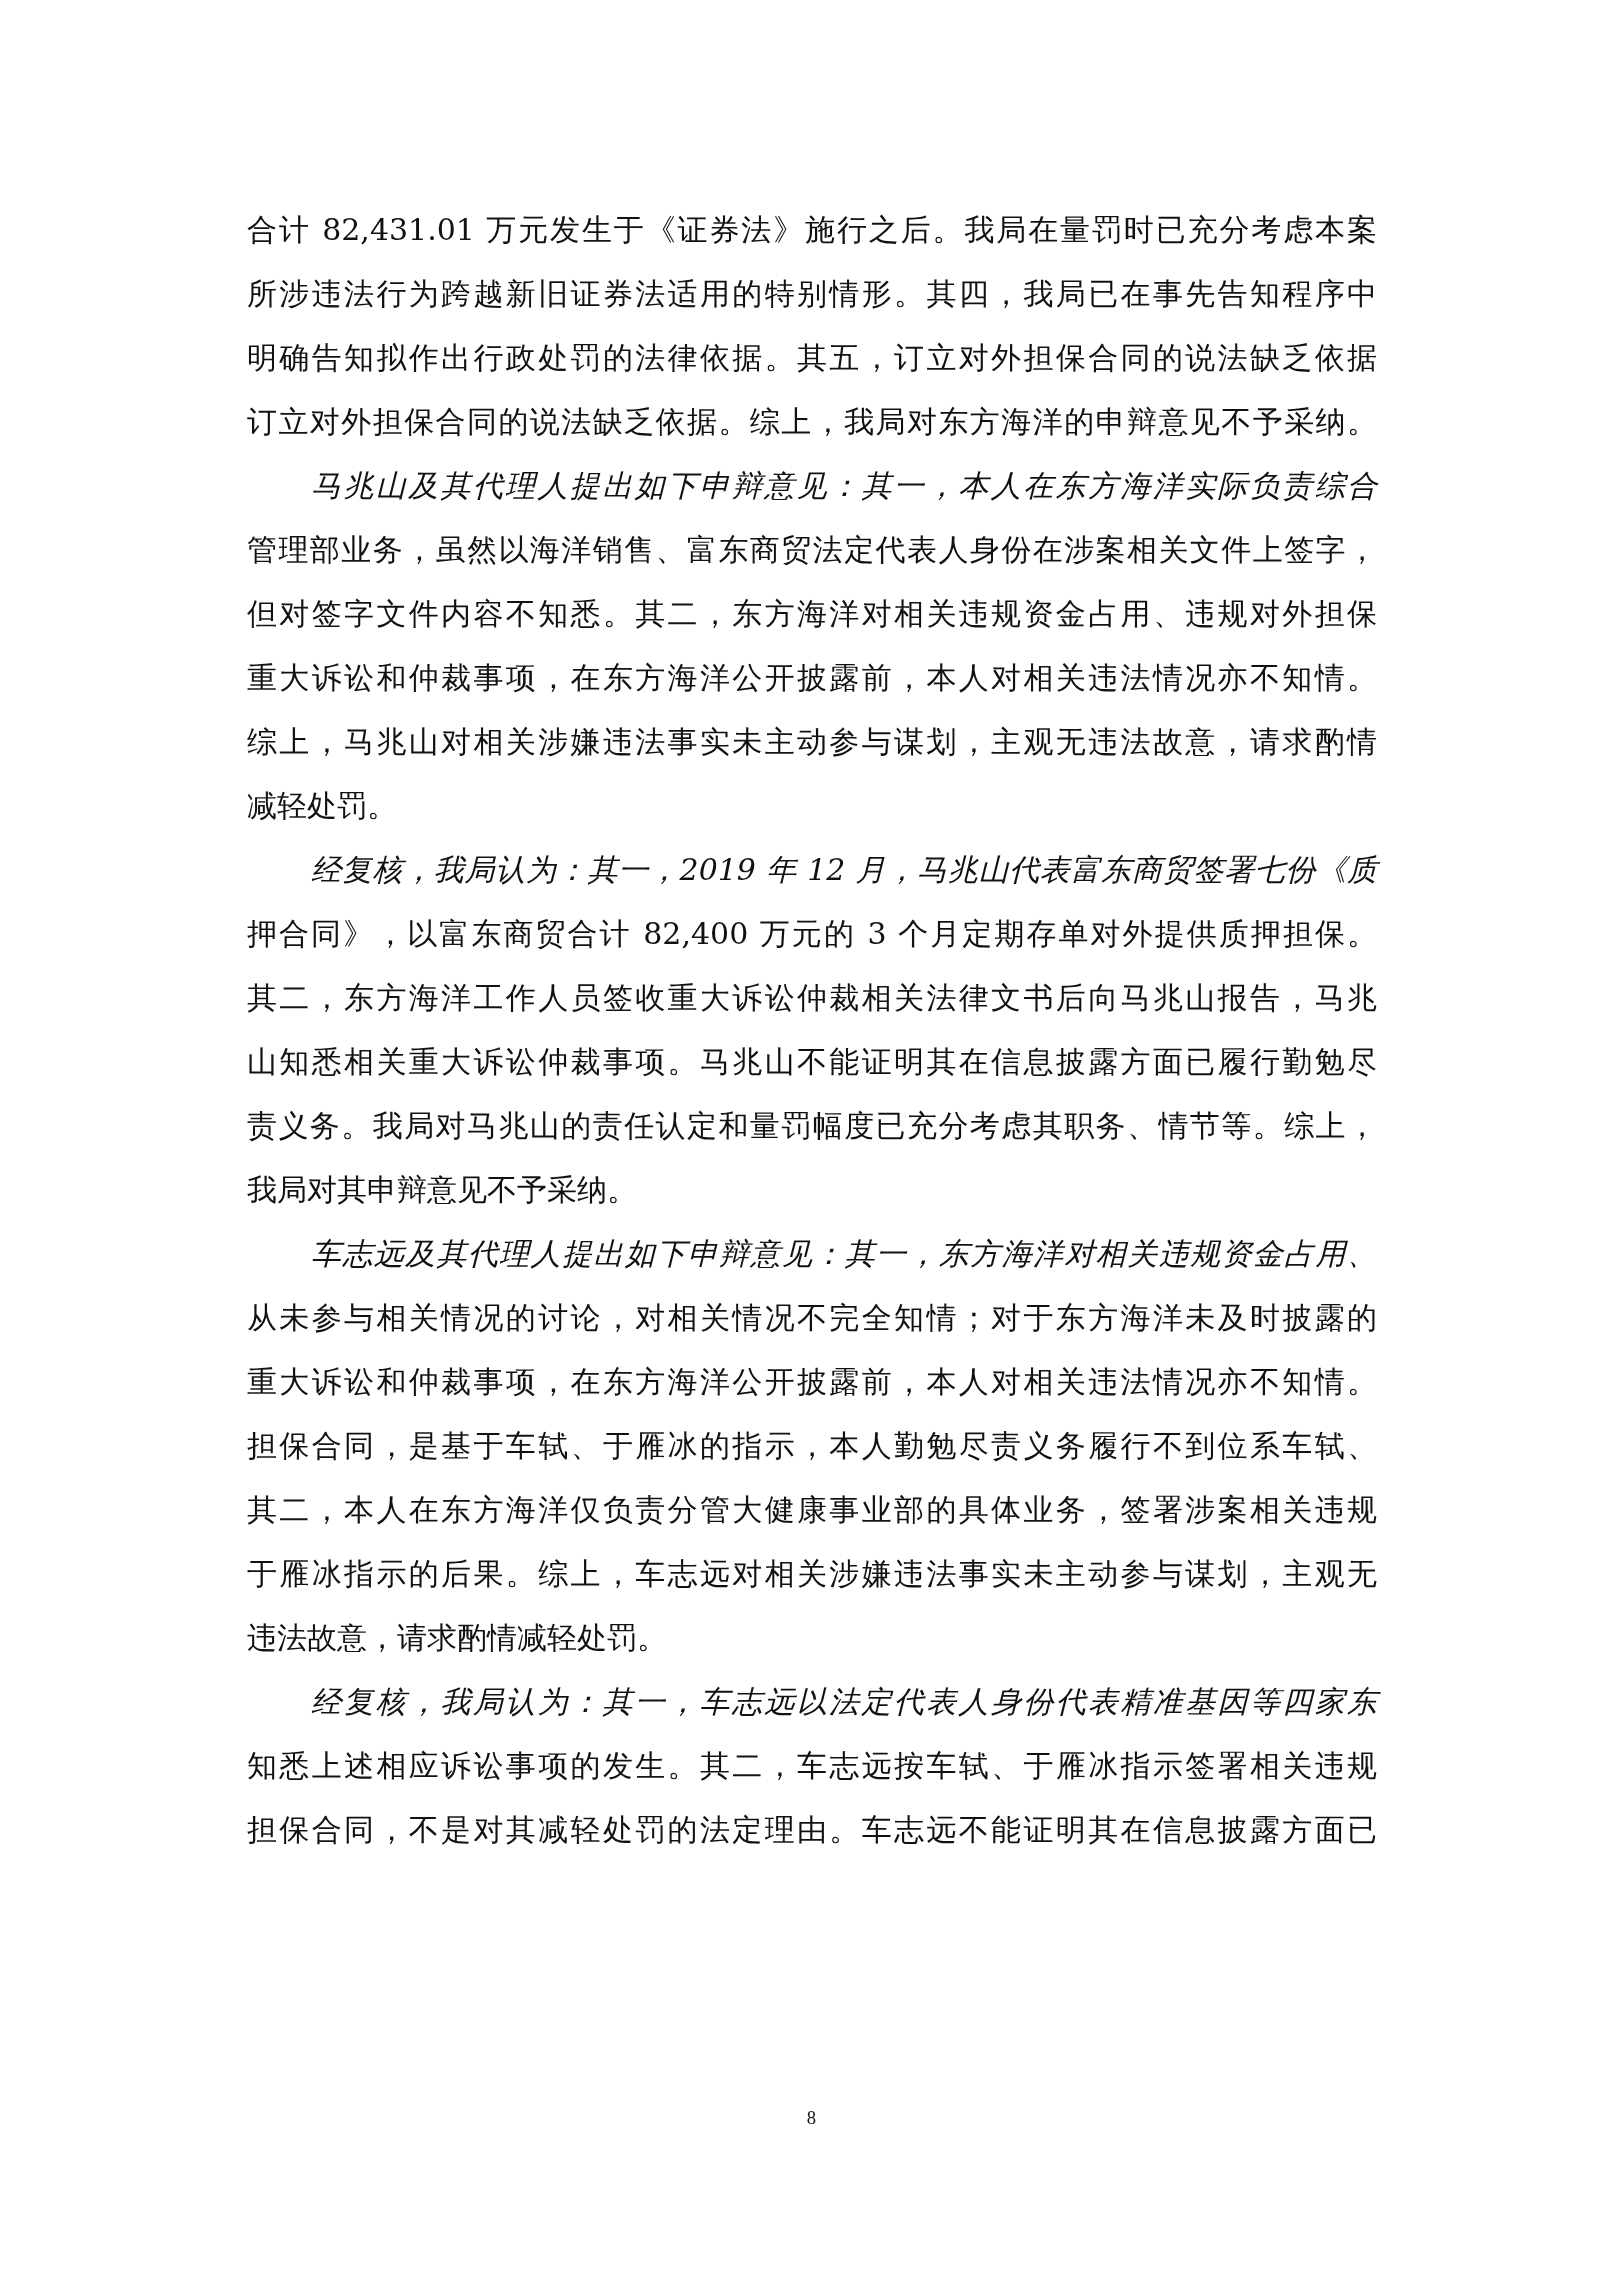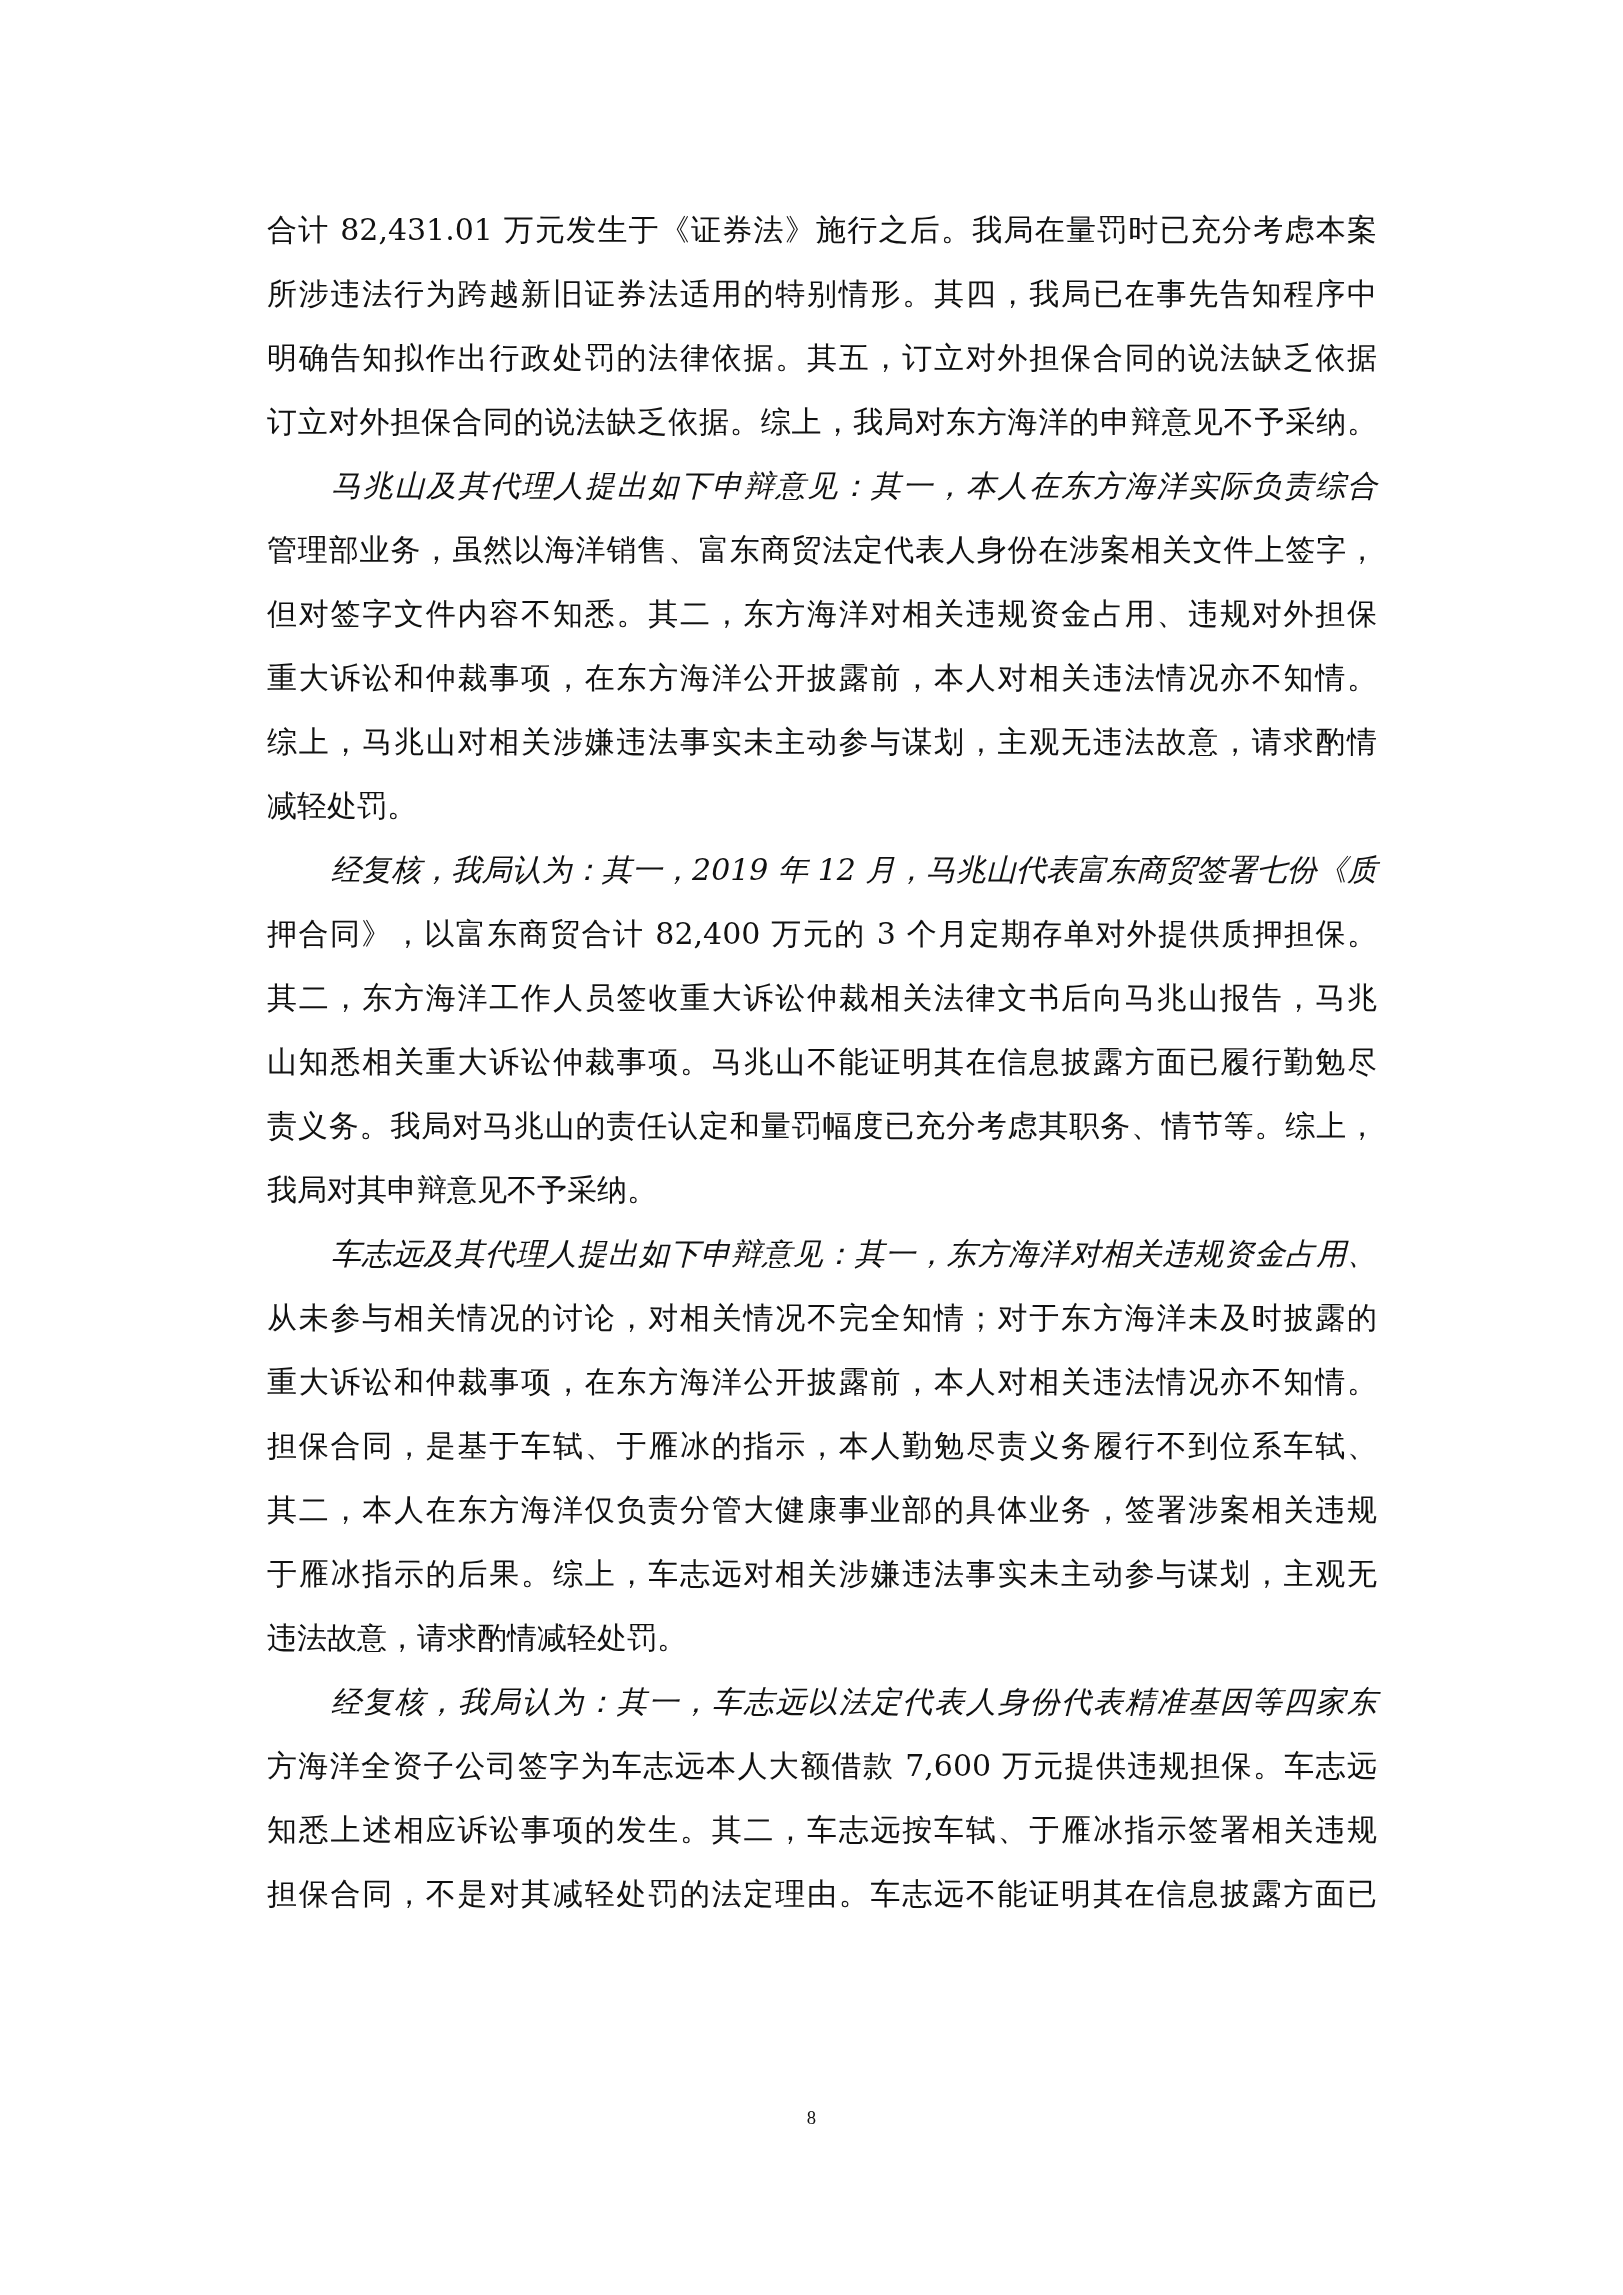--- a/index.html
+++ b/index.html
@@ -22,21 +22,20 @@
       width: 1130px;
     }
     .line {
       height: 64px;
       line-height: 64px;
       font-size: 30px;
       white-space: nowrap;
       text-align: justify;
       text-align-last: justify;
       overflow: visible;
-      margin-left: 20px;
     }
     .line.last {
       text-align-last: left;
     }
     .line.indent {
       padding-left: 64px;
       font-style: italic;
     }
     .page-number {
       position: absolute;
@@ -85,21 +84,20 @@
     <div class="line">从未参与相关情况的讨论，对相关情况不完全知情；对于东方海洋未及时披露的</div>
     <div class="line">重大诉讼和仲裁事项，在东方海洋公开披露前，本人对相关违法情况亦不知情。</div>
     <div class="line">担保合同，是基于车轼、于雁冰的指示，本人勤勉尽责义务履行不到位系车轼、</div>
     <div class="line">其二，本人在东方海洋仅负责分管大健康事业部的具体业务，签署涉案相关违规</div>
     <div class="line">于雁冰指示的后果。综上，车志远对相关涉嫌违法事实未主动参与谋划，主观无</div>
     <div class="line last">违法故意，请求酌情减轻处罚。</div>
   </div>
 
   <div class="paragraph">
     <div class="line indent">经复核，我局认为：其一，车志远以法定代表人身份代表精准基因等四家东</div>
-    <div class="line">方海洋全资子公司签字为车志远本人大额借款 7,600 万元提供违规担保。车志远</div>
     <div class="line">知悉上述相应诉讼事项的发生。其二，车志远按车轼、于雁冰指示签署相关违规</div>
     <div class="line">担保合同，不是对其减轻处罚的法定理由。车志远不能证明其在信息披露方面已</div>
   </div>
 
 </div>
 
 <div class="page-number">8</div>
 
 
 </body></html>

